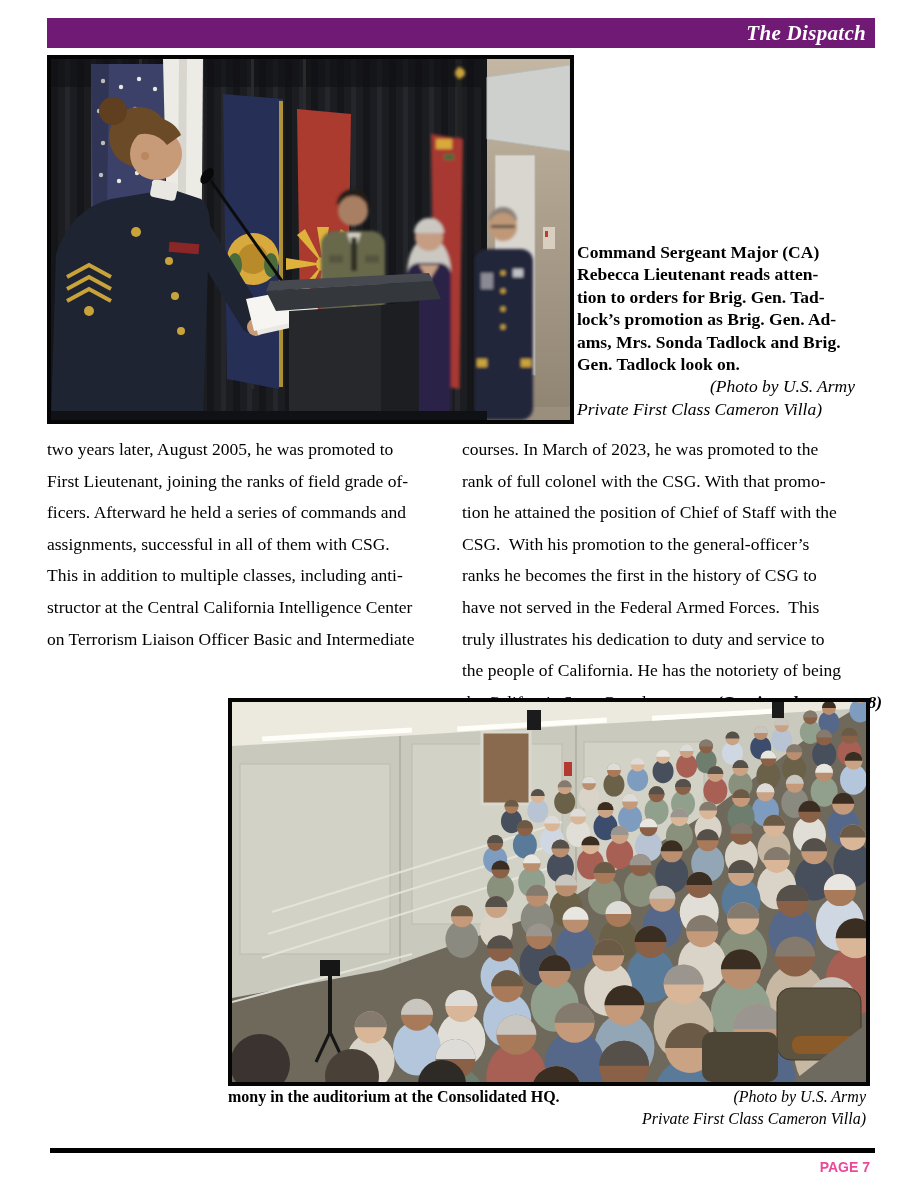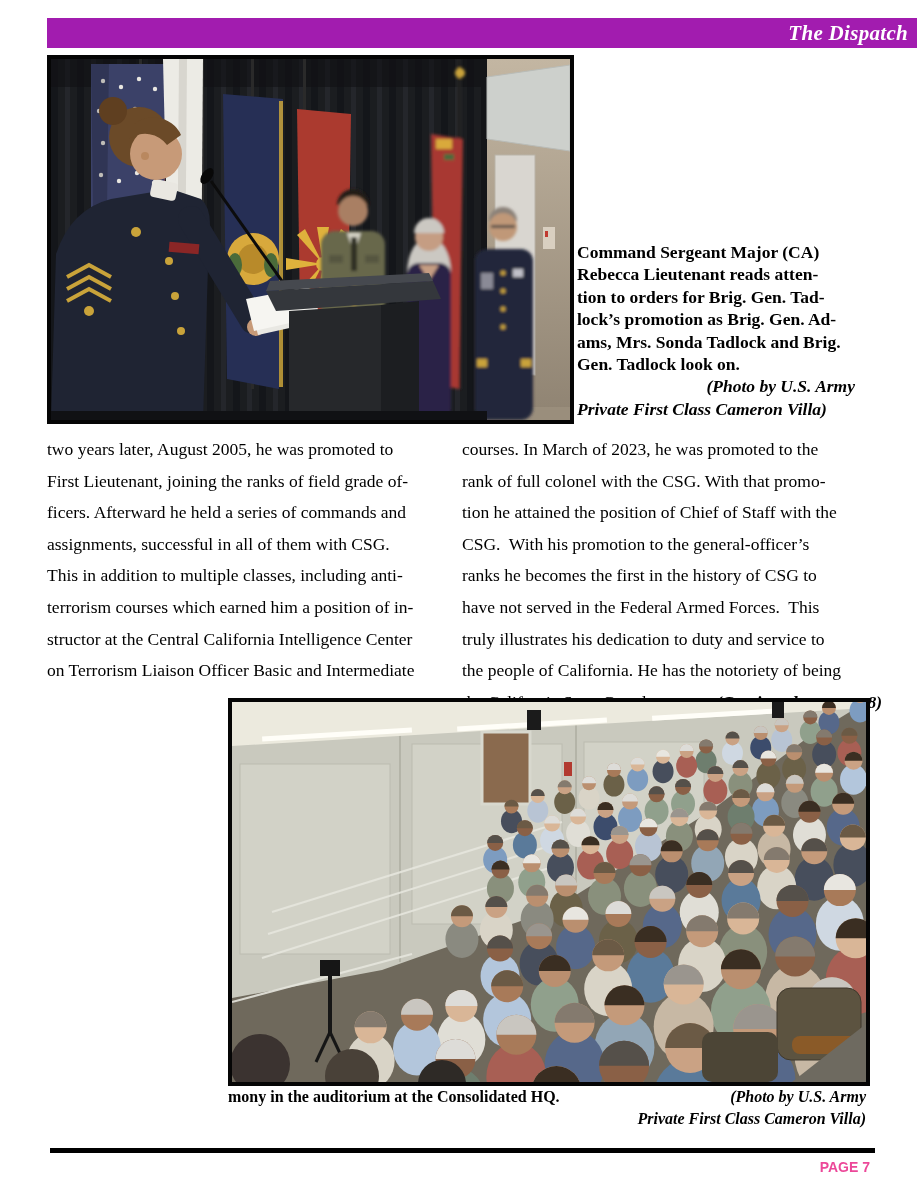--- a/index.html
+++ b/index.html
@@ -15,21 +15,21 @@
   
   .photo-frame{position:absolute;border:4px solid #050505;box-sizing:border-box;background:#17181a;}
   .photo1{left:47px;top:55px;width:527px;height:369px;}
   .photo2{left:228px;top:698px;width:642px;height:388px;background:#c9c9be;}
   .photo-frame svg{display:block;width:100%;height:100%;}
 
   
   .caption1{position:absolute;left:577px;top:241px;width:292px;
             font-weight:bold;font-size:17.5px;line-height:22.4px;}
   .caption1 .tline{white-space:pre;}
-  .credit{font-style:italic;font-weight:bold;}
+  .credit{font-style:italic;font-weight:normal;}
   .caption1 .credit-r{text-align:right;padding-right:14px;}
 
   
   .col{position:absolute;top:434px;font-size:17.5px;line-height:31.6px;}
   .col .tline{white-space:pre;}
   .col-left{left:47px;width:408px;}
   .col-right{left:462px;width:420px;}
   .lastline{display:flex;justify-content:space-between;white-space:pre;line-height:31.6px;}
   .lastline .bi{font-weight:bold;font-style:italic;}
 
@@ -42,21 +42,21 @@
   
   .footer-rule{position:absolute;left:50px;top:1148px;width:825px;height:5px;background:#000;}
   .page-number{position:absolute;left:575px;top:1159px;width:295px;text-align:right;
                font-family:"Liberation Sans", sans-serif;font-weight:bold;font-size:14px;color:#ec4899;}
 </style>
 </head>
 <body>
 
 <div class="page">
 
-  <div class="header-bar" style="background:#a21caf;padding-left:42px;">
+  <div class="header-bar" style="background:#701a75;">
     <span class="header-title">The Dispatch</span>
   </div>
 
   <div class="photo-frame photo1">
     <svg viewBox="0 0 519 361" preserveAspectRatio="none">
       <defs>
         <pattern id="curt" width="26" height="361" patternUnits="userSpaceOnUse">
           <rect width="26" height="361" fill="#1b1d20"></rect>
             <rect width="7" height="361" fill="#14161a"></rect>
           <rect x="14" width="5" height="361" fill="#24262b"></rect>
@@ -220,21 +220,20 @@
     <div class="credit credit-r">(Photo by U.S. Army</div>
     <div class="credit">Private First Class Cameron Villa)</div>
   </div>
 
   <div class="col col-left">
       <div class="tline">two years later, August 2005, he was promoted to</div>
       <div class="tline">First Lieutenant, joining the ranks of field grade of-</div>
       <div class="tline">ficers. Afterward he held a series of commands and</div>
       <div class="tline">assignments, successful in all of them with CSG.</div>
       <div class="tline">This in addition to multiple classes, including anti-</div>
-      <div class="tline">terrorism courses which earned him a position of in-</div>
       <div class="tline">structor at the Central California Intelligence Center</div>
       <div class="tline">on Terrorism Liaison Officer Basic and Intermediate</div>
     </div>
   <div class="col col-right">
     <div>
         <div class="tline">courses. In March of 2023, he was promoted to the</div>
         <div class="tline">rank of full colonel with the CSG. With that promo-</div>
         <div class="tline">tion he attained the position of Chief of Staff with the</div>
         <div class="tline">CSG.  With his promotion to the general-officer’s</div>
         <div class="tline">ranks he becomes the first in the history of CSG to</div>

